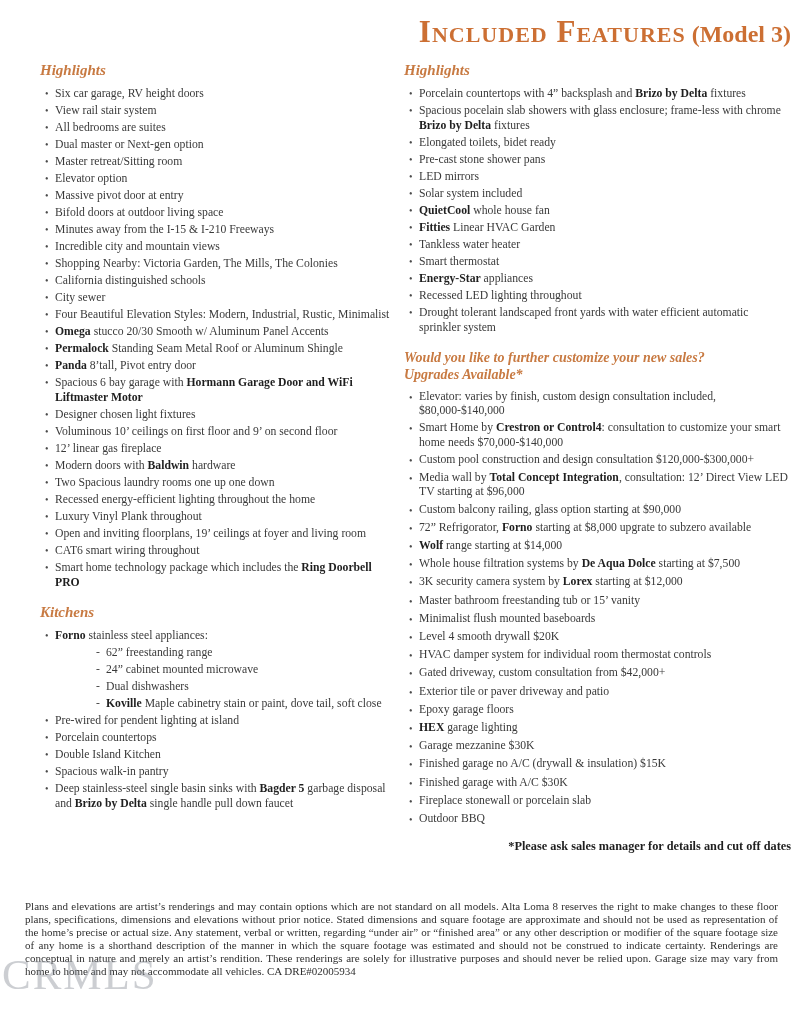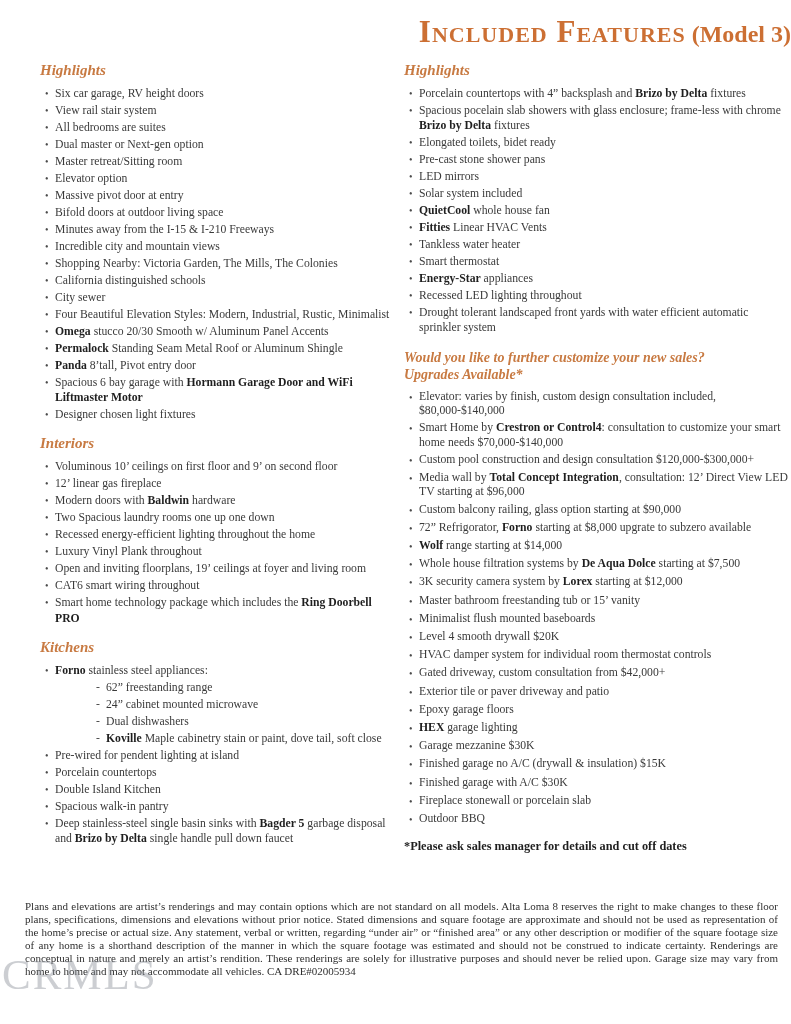--- a/index.html
+++ b/index.html
@@ -66,21 +66,21 @@
     font-size:10px;
     line-height:15.2px;
   }
   ul.features li.sub{margin-left:56px;}
   ul.features li.sub .marker{width:10px;padding-left:0;font-size:11.7px;}
   ul.features .txt{flex:1;min-width:0;}
   .sec-upgrades ul.features li{line-height:14.3px;margin-bottom:3px;}
   .b{font-weight:bold;color:var(--bold,#1f1f1f);}
   .col-note{
     margin-top:12px;
-    text-align:left;
+    text-align:right;
     font-weight:bold;
     font-size:12.3px;
     color:var(--bold,#1f1f1f);
   }
   .footer{
     position:absolute;
     left:25px;right:13px;top:900px;
     font-size:11px;
     line-height:13px;
     text-align:justify;
@@ -189,23 +189,20 @@
               <span class="marker">•</span>
               <span class="txt"><span>Spacious 6 bay garage with </span><span class="b">Hormann Garage Door and WiFi Liftmaster Motor</span></span>
             </li>
             <li class="item">
               <span class="marker">•</span>
               <span class="txt"><span>Designer chosen light fixtures</span></span>
             </li>
           </ul>
         </section>
         <section class="section sec-interiors">
-          <h2 class="section-heading">
-            <span class="heading-line">Interiors</span>
-          </h2>
           <ul class="features">
             <li class="item">
               <span class="marker">•</span>
               <span class="txt"><span>Voluminous 10’ ceilings on first floor and 9’ on second floor</span></span>
             </li>
             <li class="item">
               <span class="marker">•</span>
               <span class="txt"><span>12’ linear gas fireplace</span></span>
             </li>
             <li class="item">
@@ -319,21 +316,21 @@
             <li class="item">
               <span class="marker">•</span>
               <span class="txt"><span>Solar system included</span></span>
             </li>
             <li class="item">
               <span class="marker">•</span>
               <span class="txt"><span class="b">QuietCool</span><span> whole house fan</span></span>
             </li>
             <li class="item">
               <span class="marker">•</span>
-              <span class="txt"><span class="b">Fitties</span><span> Linear HVAC Vents</span></span>
+              <span class="txt"><span class="b">Fitties</span><span> Linear HVAC Garden</span></span>
             </li>
             <li class="item">
               <span class="marker">•</span>
               <span class="txt"><span>Tankless water heater</span></span>
             </li>
             <li class="item">
               <span class="marker">•</span>
               <span class="txt"><span>Smart thermostat</span></span>
             </li>
             <li class="item">

